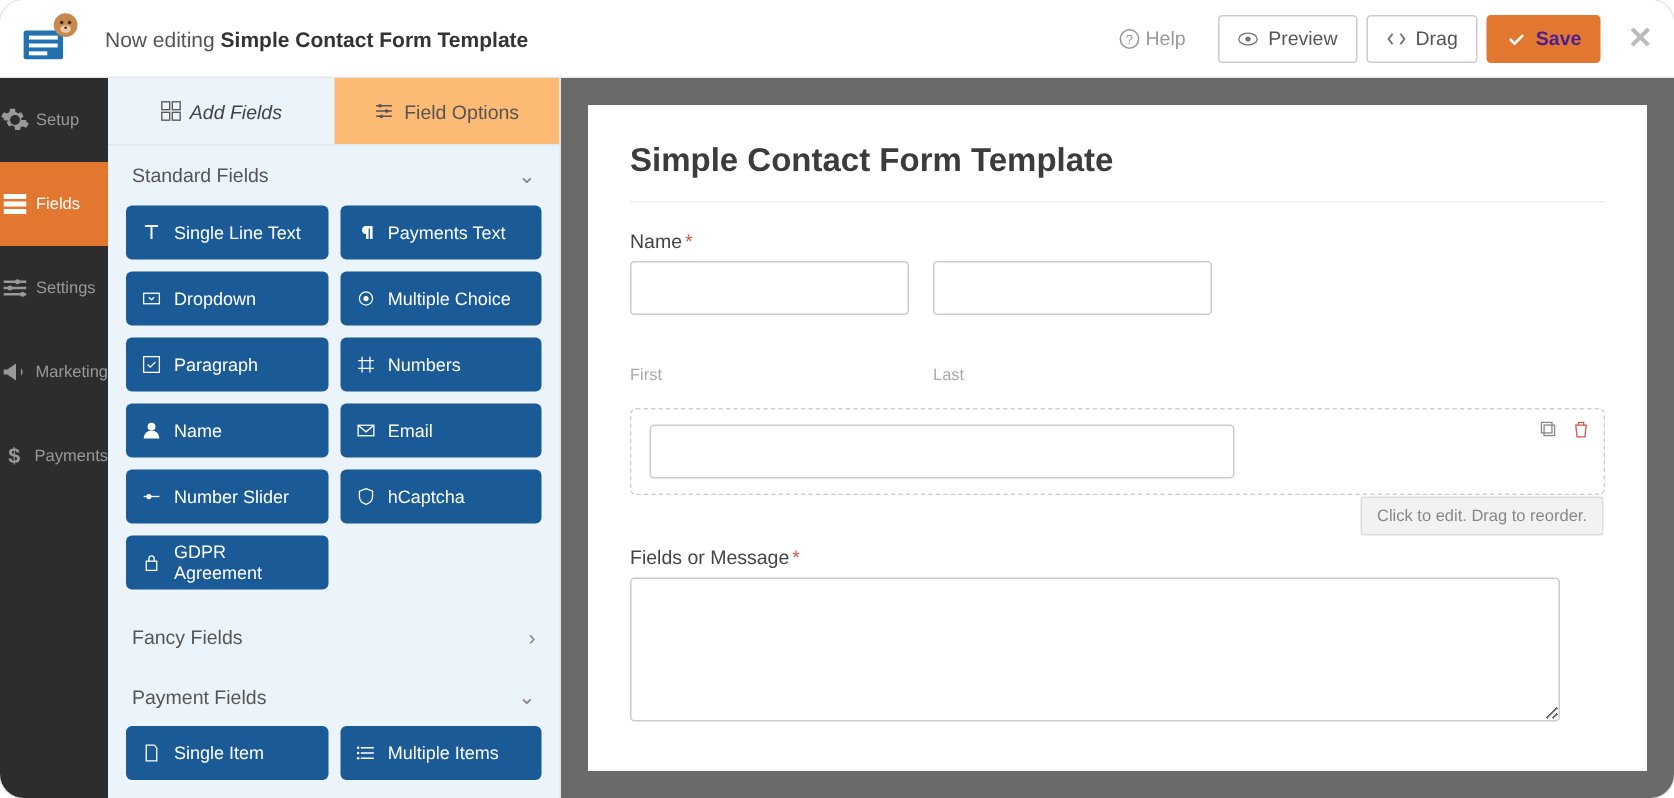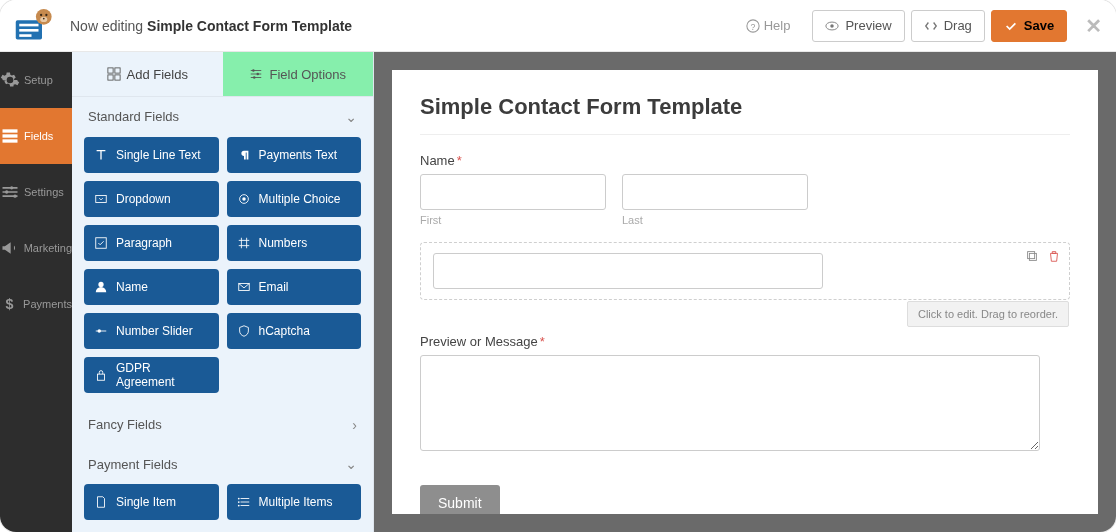--- a/index.html
+++ b/index.html
@@ -7,55 +7,55 @@
   .app { display: flex; flex-direction: column; width: 100%; height: 100%; border-radius: 16px; overflow: hidden; box-shadow: 0 0 0 1px #e5e5e5; }
 
   
   .topbar { height: 52px; display: flex; align-items: center; padding: 0 14px; border-bottom: 1px solid #e8e8e8; background: #fff; }
   .logo { width: 42px; height: 36px; display:flex; align-items:center; justify-content:center; margin-right: 14px; }
   .editing-label { color: #555; font-size: 14px; }
   .editing-label strong { color: #333; font-weight: 600; }
   .topbar-spacer { flex: 1; }
   .help-link { color: #999; font-size: 13px; margin-right: 16px; display:flex; align-items:center; gap:4px; cursor:pointer; }
   .btn { height: 32px; padding: 0 12px; border: 1px solid #ccc; background:#fff; color:#555; font-size:13px; border-radius:3px; display:flex; align-items:center; gap:6px; margin-left:6px; cursor:pointer; }
-  .btn-save { background:#e27730; border-color:#e27730; color:#000000; font-weight:600; }
+  .btn-save { background:#e27730; border-color:#e27730; color:#4c1d95; font-weight:600; }
   .close-x { margin-left: 18px; color:#bbb; font-size:20px; font-weight:bold; cursor:pointer; }
 
   
   .body { flex:1; display:flex; min-height:0; }
   .nav { width: 72px; background:#2d2d2d; display:flex; flex-direction:column; }
   .nav-item { height:56px; display:flex; flex-direction:row; align-items:center; gap:4px; color:#999; font-size:11px; cursor:pointer; }
   .nav-item.active { background:#e27730; color:#fff; }
   .nav-item svg { width:20px; height:20px; }
 
   .sidebar { width: 302px; background:#ebf3fb; border-right:1px solid #dfe6ee; display:flex; flex-direction:column; overflow-y:auto; }
   .side-tabs { display:flex; border-bottom:1px solid #dfe6ee; background:#e1ecf6; }
   .side-tab { flex:1; height:44px; display:flex; align-items:center; justify-content:center; gap:6px; font-size:13px; color:#444; cursor:pointer; }
-  .side-tab.active { background:#ebf3fb; }
-  .side-tab:not(.active) { background:#86efac; color:#555; }
+  .side-tab.active { background:#ebf3fb;font-style:italic; }
+  .side-tab:not(.active) { background:#fdba74; color:#555; }
 
   .section-head { height:40px; padding:0 16px; display:flex; align-items:center; justify-content:space-between; font-size:13px; color:#555; cursor:pointer; }
   .chev { color:#888; font-size:14px; }
 
   .fields-grid { padding: 0 12px 12px; display:grid; grid-template-columns:1fr 1fr; gap:8px; }
   .field-chip { background:#1a5a96; color:#ffffff; height:36px; border-radius:4px; display:flex; align-items:center; gap:8px; padding:0 10px; font-size:12px; cursor:pointer; }
   .field-chip svg { width:14px; height:14px; flex-shrink:0; }
 
   
   .canvas-wrap { flex:1; background:#6a6a6a; padding:18px; overflow:hidden; position:relative; }
   .canvas { width:100%; height:100%; background:#fff; border-radius:0; padding: 24px 28px; overflow-y:auto; position:relative; }
   .form-title { font-size:22px; font-weight:700; color:#3c3c3c; margin-bottom:6px; }
   .hr { border:none; border-top:1px solid #eee; margin:14px 0 18px; }
   .field-block { margin-bottom: 16px; position:relative; }
   .field-block.selected { border:1px dashed #cfcfcf; border-radius:4px; padding:10px 12px; }
   .fb-label { font-size:13px; font-weight:400; color:#444; margin-bottom:6px; }
   .req { color:#d9534f; margin-left:2px; }
   .text-input { width:390px; height:36px; border:1px solid #ccc; border-radius:3px; }
   .name-row { display:flex; gap:16px; }
-  .name-col { display:flex; flex-direction:column; }
+  .name-col { display:flex; flex-direction:column;gap:30px; }
   .name-col .text-input { width:186px; }
   .sublabel { font-size:11px; color:#aaa; margin-top:4px; }
   .textarea-input { width: 620px; height: 96px; border:1px solid #ccc; border-radius:3px; }
   .submit-btn { margin-top: 14px; background:#8e8e8e; color:#fff; border:none; padding:10px 18px; font-size:14px; border-radius:3px; cursor:pointer; }
 
   .field-tools { position:absolute; top:6px; right:8px; display:flex; gap:8px; }
   .field-tools svg { width:14px; height:14px; cursor:pointer; }
   .hint-tip { position:absolute; right:0; bottom:-28px; background:#f2f2f2; border:1px solid #ddd; color:#888; font-size:11px; padding:6px 10px; border-radius:2px; }
 </style>
 </head>
@@ -308,21 +308,21 @@
               </svg>
             <svg viewBox="0 0 16 16">
                 <path d="M4 5h8l-1 9H5zM6 3h4v2H6z" fill="none" stroke="#d9534f"></path>
               </svg>
           </div>
           <input class="text-input" style="">
           <div class="hint-tip">Click to edit. Drag to reorder.</div>
         </div>
 
         <div class="field-block" style="margin-top:34px">
-          <div class="fb-label"><span>Preview or Message</span><span class="req">*</span></div>
+          <div class="fb-label"><span>Fields or Message</span><span class="req">*</span></div>
           <textarea class="textarea-input" style=""></textarea>
         </div>
 
         <button class="submit-btn">Submit</button>
       </div>
     </div>
   </div>
 </div>
 
 </body></html>

